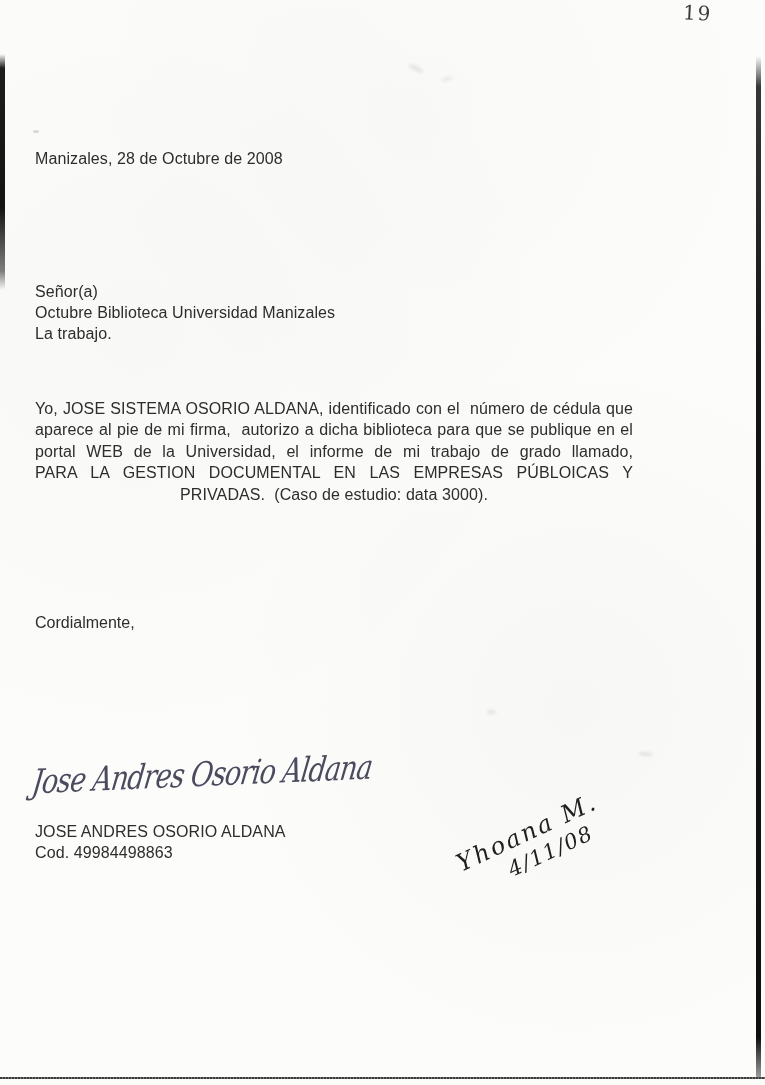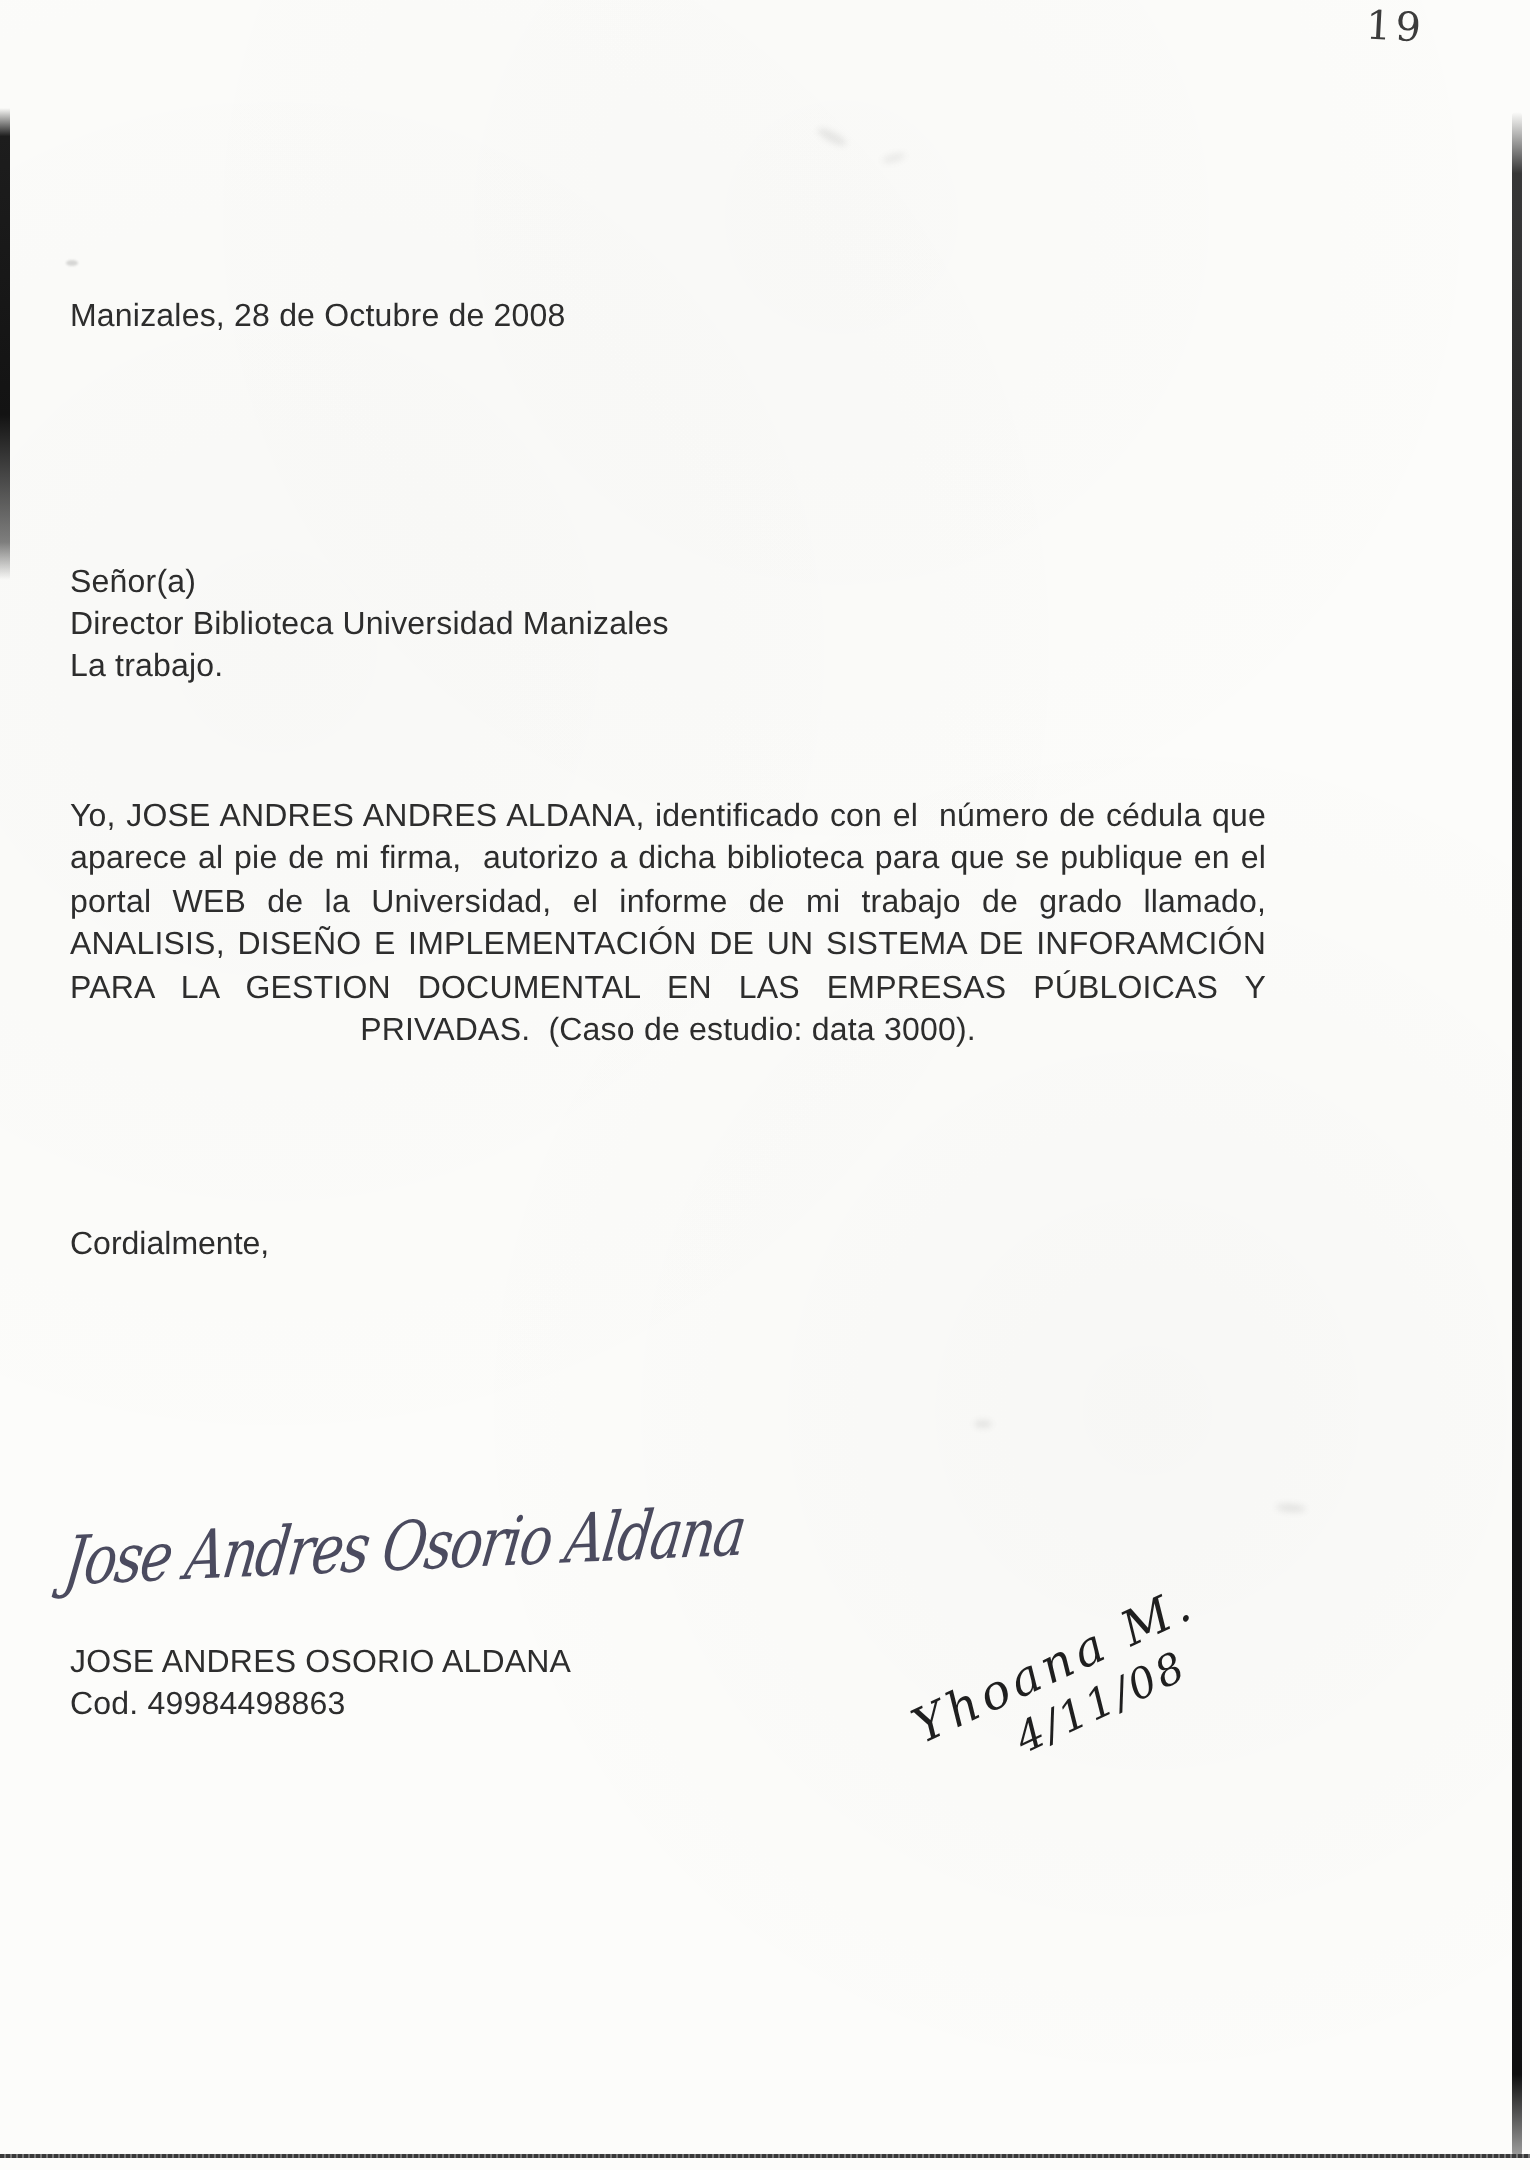--- a/index.html
+++ b/index.html
@@ -174,29 +174,28 @@
   <div class="smudge s1"></div>
   <div class="smudge s2"></div>
   <div class="smudge s3"></div>
   <div class="smudge s4"></div>
   <div class="smudge s5"></div>
 
   <div class="date-line">Manizales, 28 de Octubre de 2008</div>
 
   <div class="recipient">
     <div>Señor(a)</div>
-    <div>Director Biblioteca Universidad Manizales</div>
+    <div>Octubre Biblioteca Universidad Manizales</div>
     <div>La trabajo.</div>
   </div>
 
   <div class="body-par">
-    <div class="jline">Yo, JOSE ANDRES ANDRES ALDANA, identificado con el  número de cédula que</div>
+    <div class="jline">Yo, JOSE SISTEMA OSORIO ALDANA, identificado con el  número de cédula que</div>
     <div class="jline">aparece al pie de mi firma,  autorizo a dicha biblioteca para que se publique en el</div>
     <div class="jline">portal WEB de la Universidad, el informe de mi trabajo de grado llamado,</div>
-    <div class="jline">ANALISIS, DISEÑO E IMPLEMENTACIÓN DE UN SISTEMA DE INFORAMCIÓN</div>
     <div class="jline">PARA LA GESTION DOCUMENTAL EN LAS EMPRESAS PÚBLOICAS Y</div>
     <div class="lline">PRIVADAS.  (Caso de estudio: data 3000).</div>
   </div>
 
   <div class="closing">Cordialmente,</div>
 
   <div class="signature-script">Jose Andres Osorio Aldana</div>
 
   <div class="sig-block">
     <div>JOSE ANDRES OSORIO ALDANA</div>

